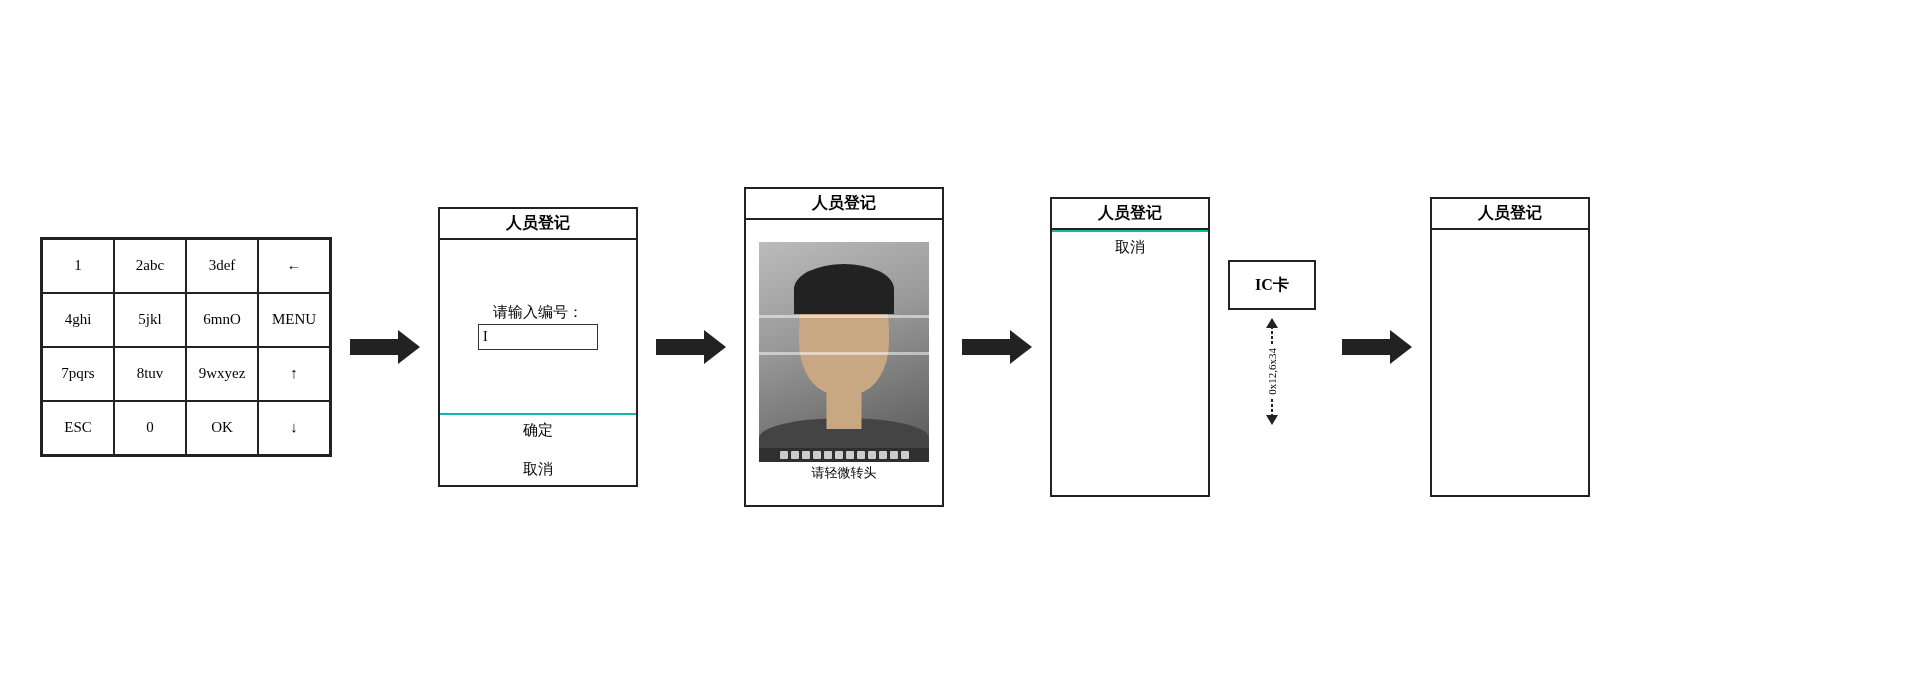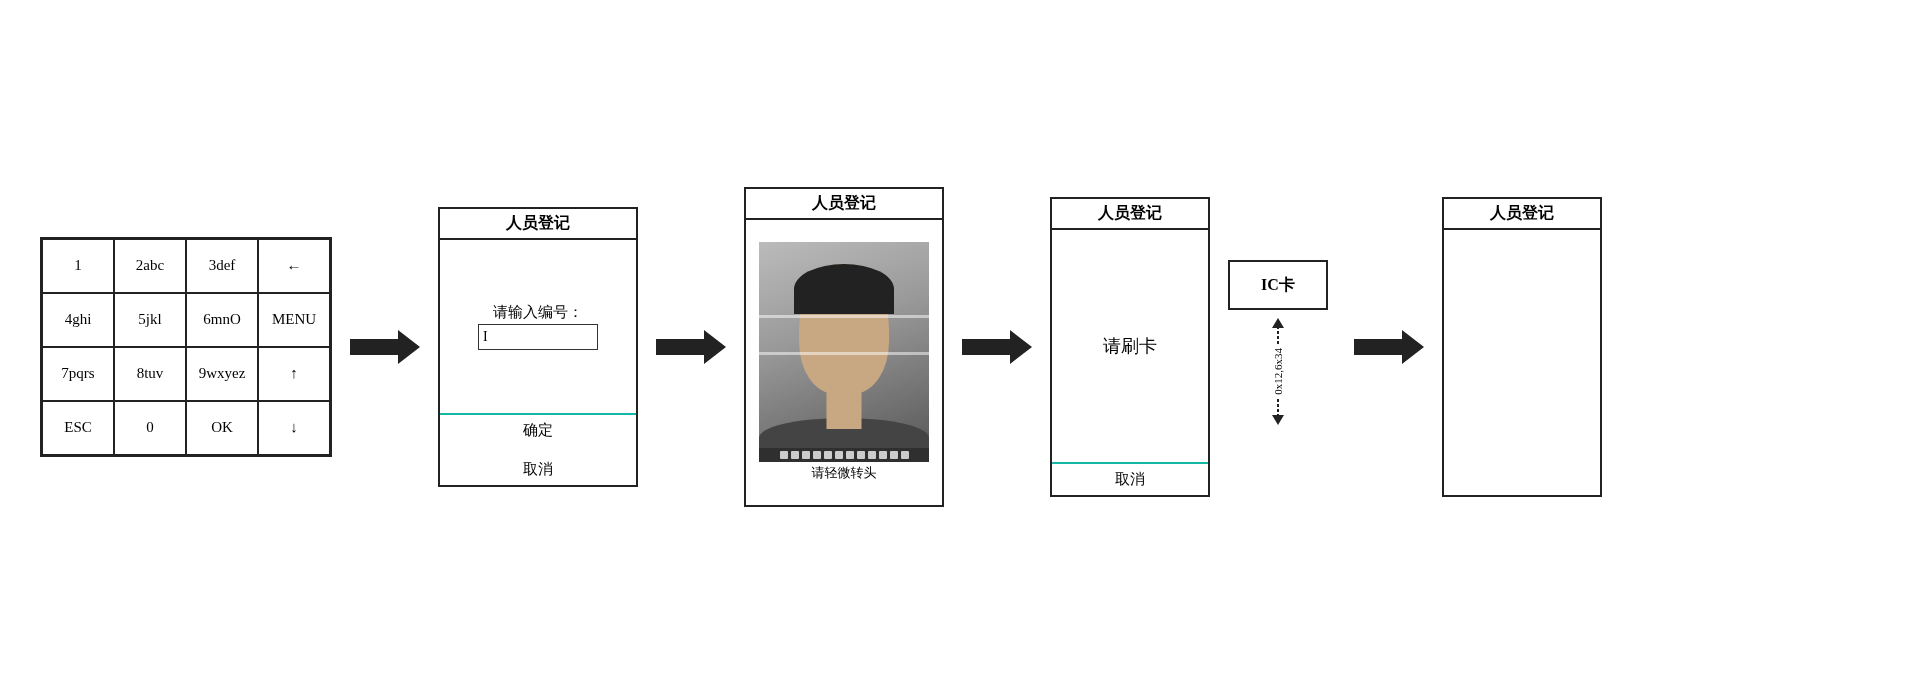--- a/index.html
+++ b/index.html
@@ -174,21 +174,21 @@
 
     
     .screen3 { width: 160px; height: 300px; }
 
     
     .screen4 { width: 160px; height: 300px; }
 
     
     .ic-card {
       border: 2px solid #222;
-      width: 100px;
+      width: 88px;
       height: 50px;
       display: flex;
       align-items: center;
       justify-content: center;
       font-size: 16px;
       font-weight: bold;
       background: #fff;
       flex-shrink: 0;
     }
     .ic-interact {
@@ -332,23 +332,20 @@
   </div>
 
   <div class="flow-arrow">
     <svg viewBox="0 0 70 40" width="70" height="40">
       <polygon points="0,12 48,12 48,3 70,20 48,37 48,28 0,28" fill="#222"></polygon>
     </svg>
   </div>
 
   <div class="screen screen3">
     <div class="screen-title">人员登记</div>
-    <div class="screen-body">
-      <span style="font-size:18px;">请刷卡</span>
-    </div>
     <div class="screen-footer">
       <span>取消</span>
     </div>
   </div>
 
   <div class="ic-interact">
 
     <div class="ic-card">
       <span>IC卡</span>
     </div>

